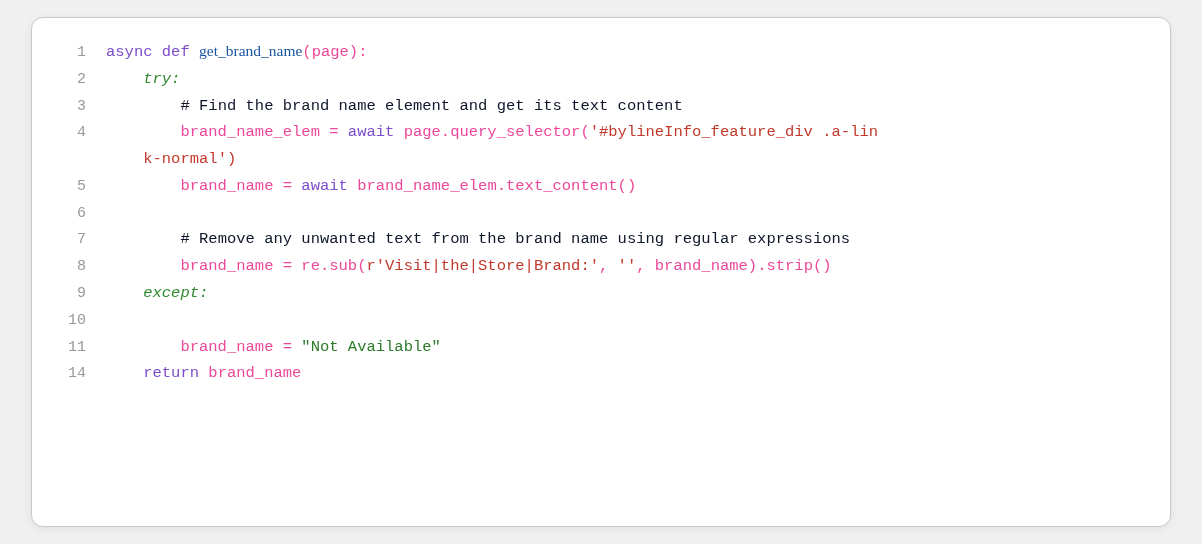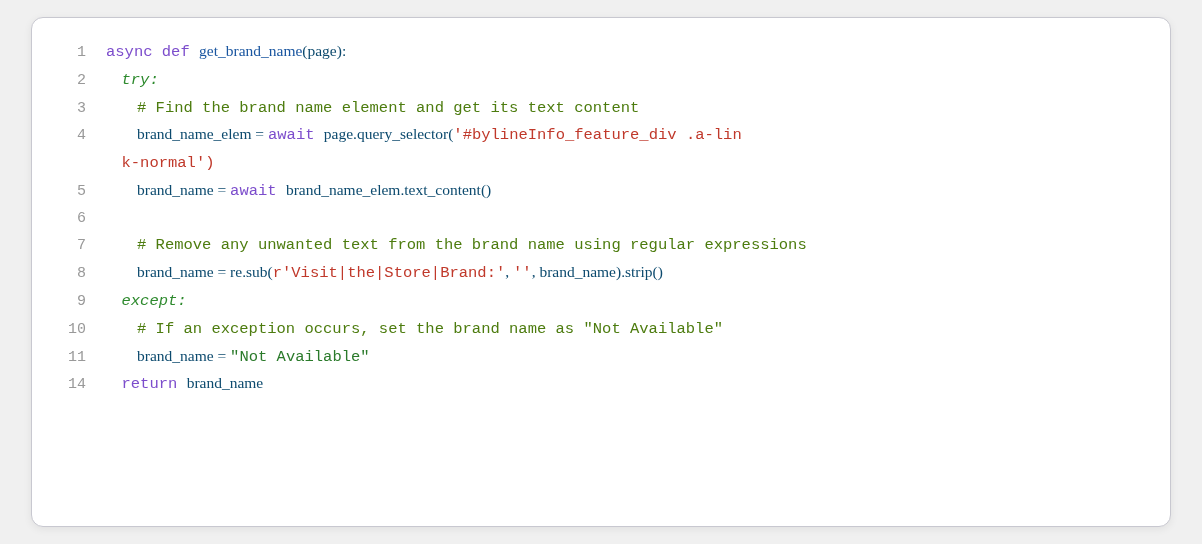--- a/index.html
+++ b/index.html
@@ -50,22 +50,22 @@
     }
 
     .line-content {
       flex: 1;
     }
 
     
     .kw-purple   { color: #7c4dcc; }   
     .kw-green    { color: #2e8a2e; font-style: italic; }   
     .fn-blue     { color: #1a56a0; font-family: Liberation Serif, serif; }   
-    .comment     { color: #4d7c0f; text-align: center; }   
-    .plain       { color: #0c4a6e; font-family: Liberation Serif, serif; }
+    .comment     { color: #0f172a; text-align: center; }   
+    .plain       { color: #ec4899; }
     .string-red  { color: #c0392b; }   
     .string-green{ color: #2a7a2a; }
   </style>
 </head>
 <body>
 
 <div class="code-container">
   <div class="code-block">
 
     <div class="line">
@@ -113,21 +113,21 @@
       <span class="line-content"><span class="plain">        brand_name = re.sub(</span><span class="string-red">r'Visit|the|Store|Brand:'</span><span class="plain">, </span><span class="string-red">''</span><span class="plain">, brand_name).strip()</span></span>
     </div>
 
     <div class="line">
       <span class="line-num">9</span>
       <span class="line-content"><span class="plain">    </span><span class="kw-green">except:</span></span>
     </div>
 
     <div class="line">
       <span class="line-num">10</span>
-      <span class="line-content"><span class="plain">        </span><span class="comment"># If an exception occurs, set the brand name as "Not Available"</span></span>
+      <span class="line-content"><span class="plain">        </span></span>
     </div>
 
     <div class="line">
       <span class="line-num">11</span>
       <span class="line-content"><span class="plain">        brand_name = </span><span class="string-green">"Not Available"</span></span>
     </div>
 
 
 
     <div class="line">

